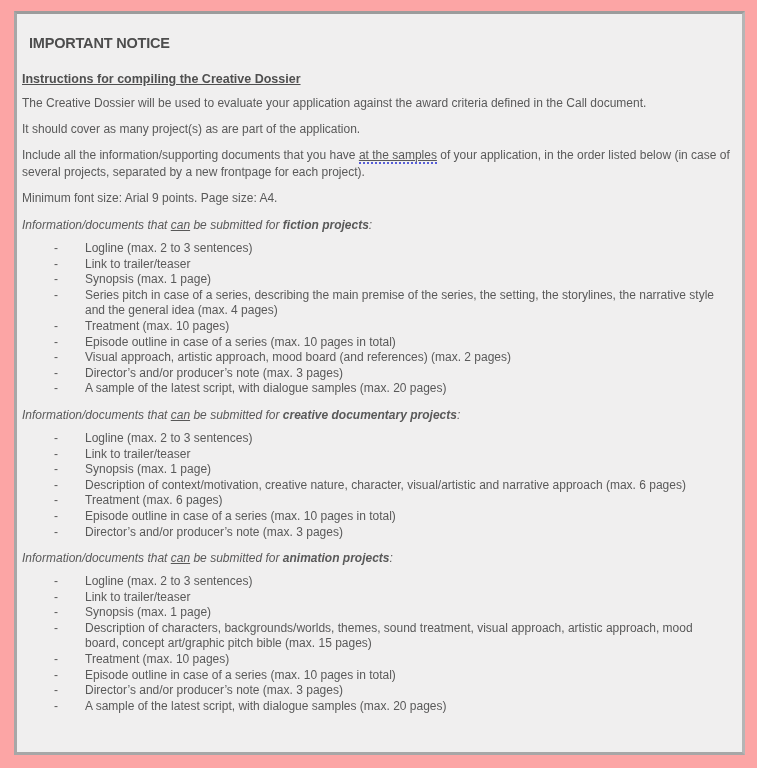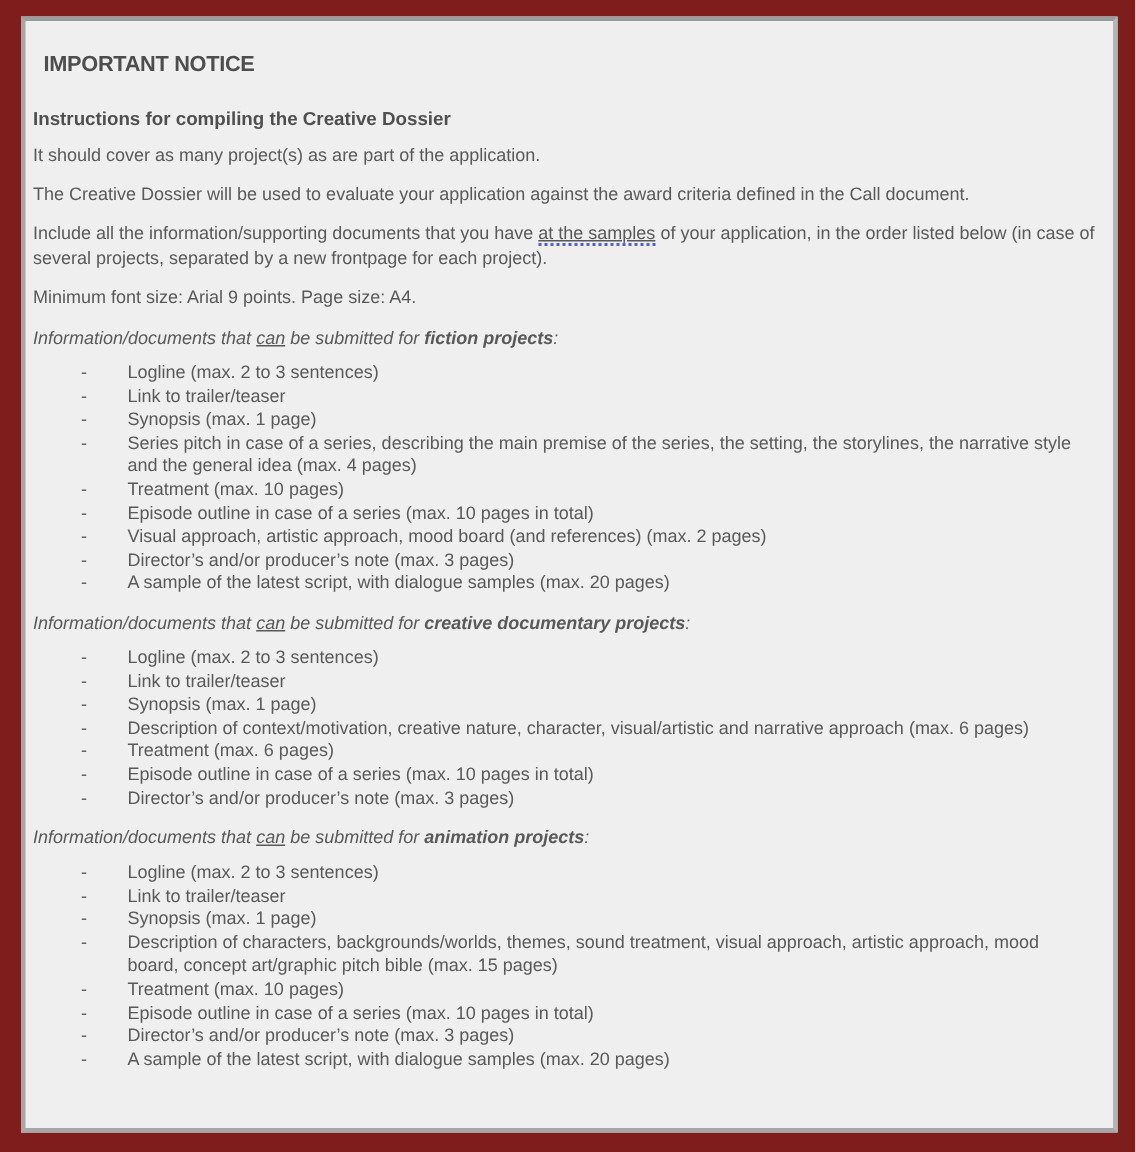--- a/index.html
+++ b/index.html
@@ -7,21 +7,21 @@
     padding: 0;
     background: #ffffff;
     width: 757px;
     height: 768px;
     font-family: "Liberation Sans", "DejaVu Sans", sans-serif;
   }
   .page {
     position: relative;
     width: 757px;
     height: 768px;
-    background: #7f1d1d;
+    background: #fca5a5;
     overflow: hidden;
   }
   .notice-box {
     position: absolute;
     left: 14px;
     top: 11px;
     width: 731px;
     height: 744px;
     box-sizing: border-box;
     background: #f0efef;
@@ -36,20 +36,21 @@
     font-size: 14.5px;
     font-weight: bold;
     letter-spacing: -0.2px;
     color: #4d4d4d;
   }
   .subtitle {
     margin-top: 21px;
     font-size: 12.5px;
     font-weight: bold;
     color: #4f4f4f;
+    text-decoration: underline;
   }
   .para {
     margin: 9px 0 0 0;
     font-size: 12px;
     line-height: 17px;
     color: #595959;
   }
   .grammar {
     text-decoration: underline;
     border-bottom: 2px dotted #565dd8;
@@ -88,23 +89,23 @@
 </head>
 <body>
 
 <div class="page">
   <div class="notice-box">
 
     <div class="title">IMPORTANT NOTICE</div>
 
     <div class="subtitle">Instructions for compiling the Creative Dossier</div>
 
+    <div class="para">The Creative Dossier will be used to evaluate your application against the award criteria defined in the Call document.</div>
+
     <div class="para">It should cover as many project(s) as are part of the application.</div>
-
-    <div class="para">The Creative Dossier will be used to evaluate your application against the award criteria defined in the Call document.</div>
 
     <div class="para"><span>Include all the information/supporting documents that you have </span><span class="grammar">at the samples</span><span> of your application, in the order listed below (in case of several projects, separated by a new frontpage for each project).</span></div>
 
     <div class="para">Minimum font size: Arial 9 points. Page size: A4.</div>
 
     <div>
       <div class="sec-heading"><span>Information/documents that </span><span class="u">can</span><span> be submitted for </span><span class="b">fiction projects</span><span>:</span></div>
       <div class="list">
         <div class="li">
             <span class="dash">-</span>

